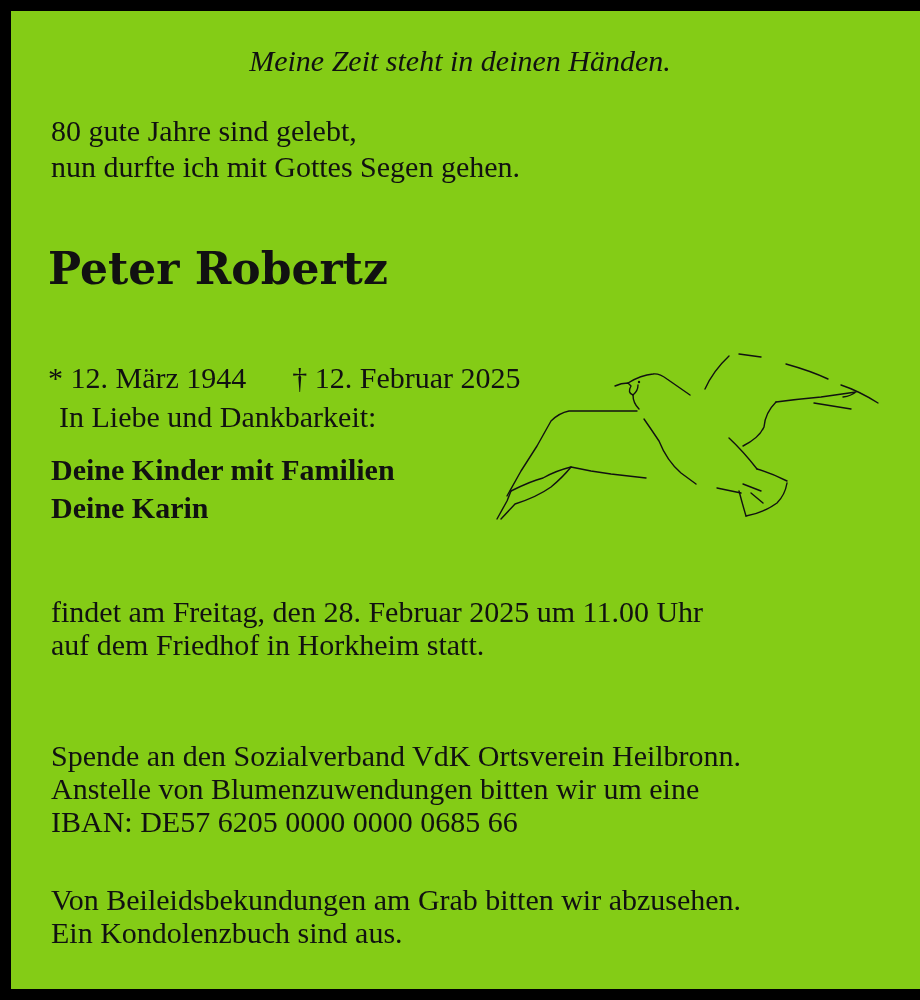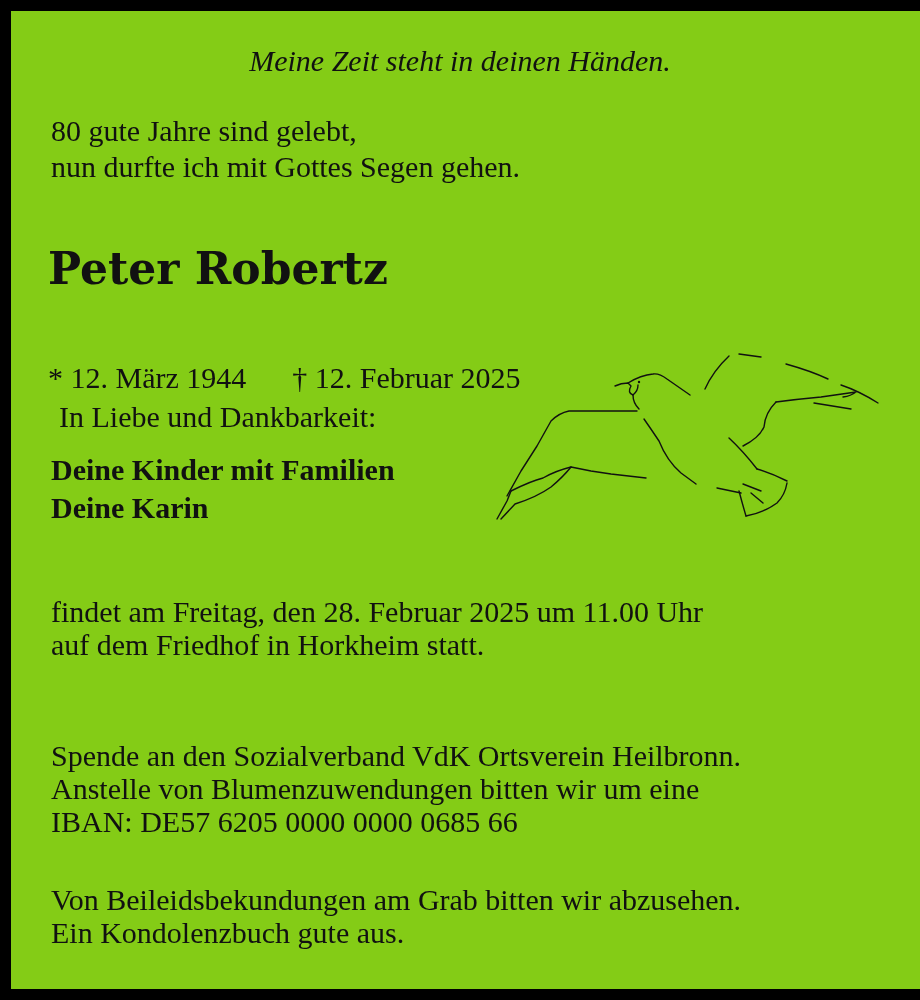--- a/index.html
+++ b/index.html
@@ -156,16 +156,16 @@
   </div>
 
   <div class="abs para donation">
     <span class="line">Spende an den Sozialverband VdK Ortsverein Heilbronn.</span>
     <span class="line">Anstelle von Blumenzuwendungen bitten wir um eine</span>
     <span class="line">IBAN: DE57 6205 0000 0000 0685 66</span>
   </div>
 
   <div class="abs para closing">
     <span class="line">Von Beileidsbekundungen am Grab bitten wir abzusehen.</span>
-    <span class="line">Ein Kondolenzbuch gute aus.</span>
+    <span class="line">Ein Kondolenzbuch sind aus.</span>
   </div>
 
 </div>
 
 </body></html>

